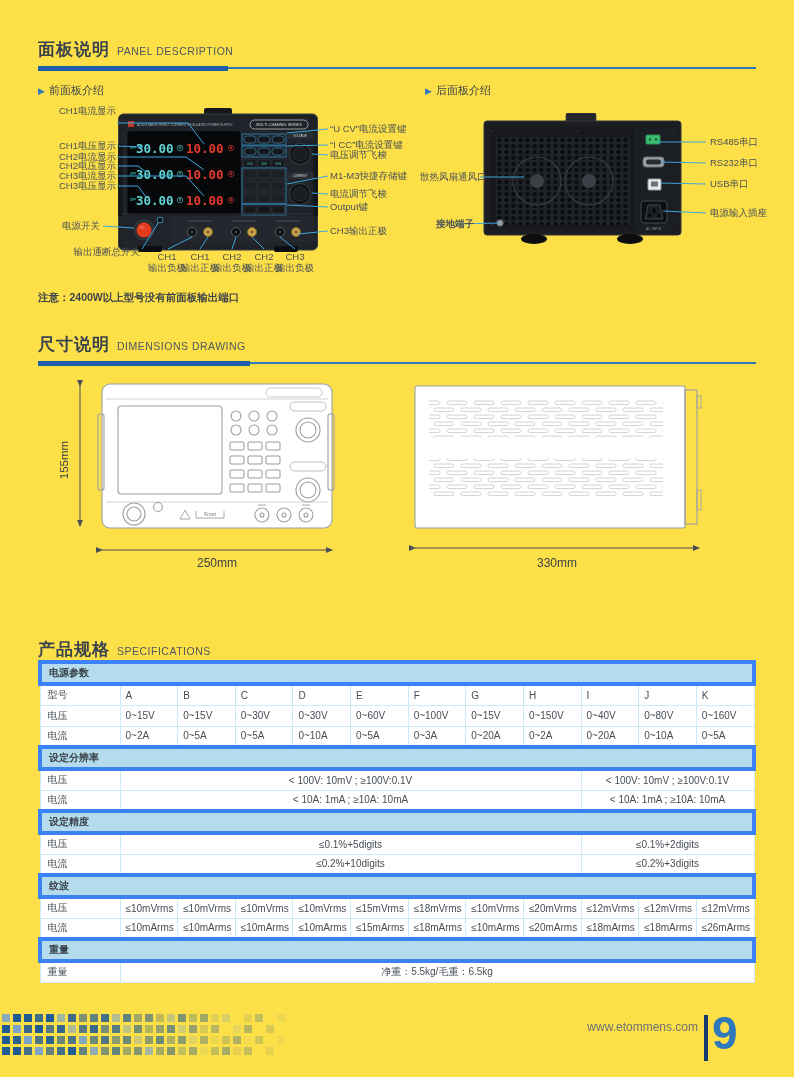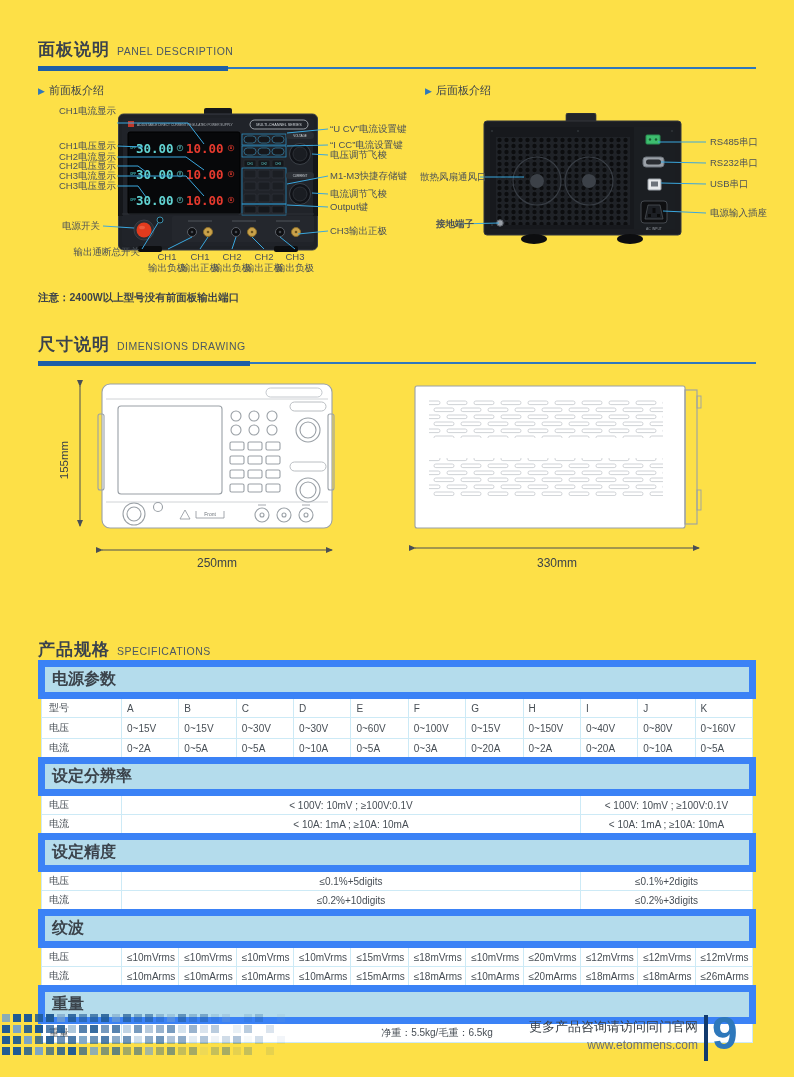--- a/index.html
+++ b/index.html
@@ -20,21 +20,21 @@
   .callout { position:absolute; font-size:9.5px; color:#4b5157; line-height:11px; white-space:nowrap; }
   .c-right { text-align:right; }
   .c-center { text-align:center; }
 
   .note { position:absolute; left:38px; top:291px; font-size:10.5px; font-weight:bold; color:#3d434a; }
 
   
   .spec-wrap { position:absolute; left:38px; top:660px; width:718px; }
   table.spec { width:718px; border-collapse:collapse; table-layout:fixed; }
   table.spec td { font-size:10px; color:#474e55; padding:2px 5px; height:21px; border:1px solid #cdeaf6; background:#fff; overflow:hidden; white-space:nowrap; }
-  table.spec tr.band td { background:#b4dcec; border:7px solid #3b82f6; font-weight:bold; color:#3b434b; font-size:16px; height:19px; padding-left:7px; }
+  table.spec tr.band td { background:#b4dcec; border:4px solid #3b82f6; font-weight:bold; color:#3b434b; font-size:10px; height:19px; padding-left:7px; }
   table.spec td.merged { text-align:center; }
   table.spec td.lab { padding-left:7px; }
 
   
   .footer-promo { position:absolute; left:400px; top:1018px; width:298px; text-align:right; }
   .footer-promo .l1 { font-size:13px; color:#3a4148; }
   .footer-promo .l2 { font-size:12px; color:#6a7077; margin-top:2px; }
   .footer-bar { position:absolute; left:704px; top:1015px; width:4px; height:46px; background:#123a6d; }
   .footer-num { position:absolute; left:712px; top:1006px; font-size:46px; font-weight:600; color:#2e78bb; }
   #mosaic { position:absolute; left:2px; top:1014px; width:300px; height:48px; }
@@ -596,19 +596,18 @@
       <div class="sq" style="left: 176px; top: 33px; background: rgba(32, 90, 148, 0.26);"></div>
       <div class="sq" style="left: 187px; top: 33px; background: rgba(32, 90, 148, 0.4);"></div>
       <div class="sq" style="left: 198px; top: 33px; background: rgba(122, 164, 199, 0.11);"></div>
       <div class="sq" style="left: 209px; top: 33px; background: rgba(32, 90, 148, 0.25);"></div>
       <div class="sq" style="left: 220px; top: 33px; background: rgba(32, 90, 148, 0.39);"></div>
       <div class="sq" style="left: 231px; top: 33px; background: rgba(32, 90, 148, 0.11);"></div>
       <div class="sq" style="left: 242px; top: 33px; background: rgba(32, 90, 148, 0.25);"></div>
       <div class="sq" style="left: 264px; top: 33px; background: rgba(32, 90, 148, 0.1);"></div>
     </div>
   <div class="footer-promo">
-    <div class="l1">更多产品咨询请访问同门官网</div>
     <div class="l2">www.etommens.com</div>
   </div>
   <div class="footer-bar"></div>
   <div class="footer-num">9</div>
 
 </div>
 
 </body></html>

